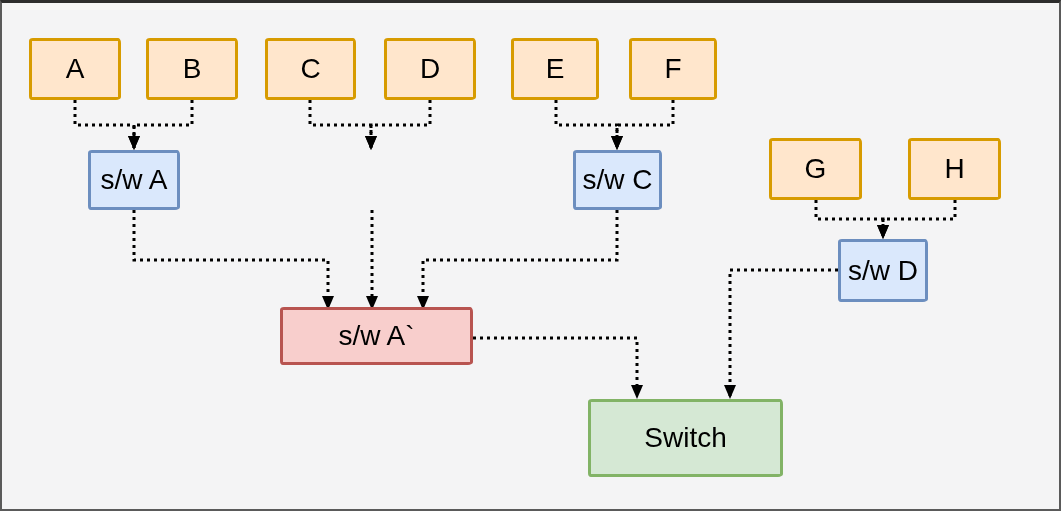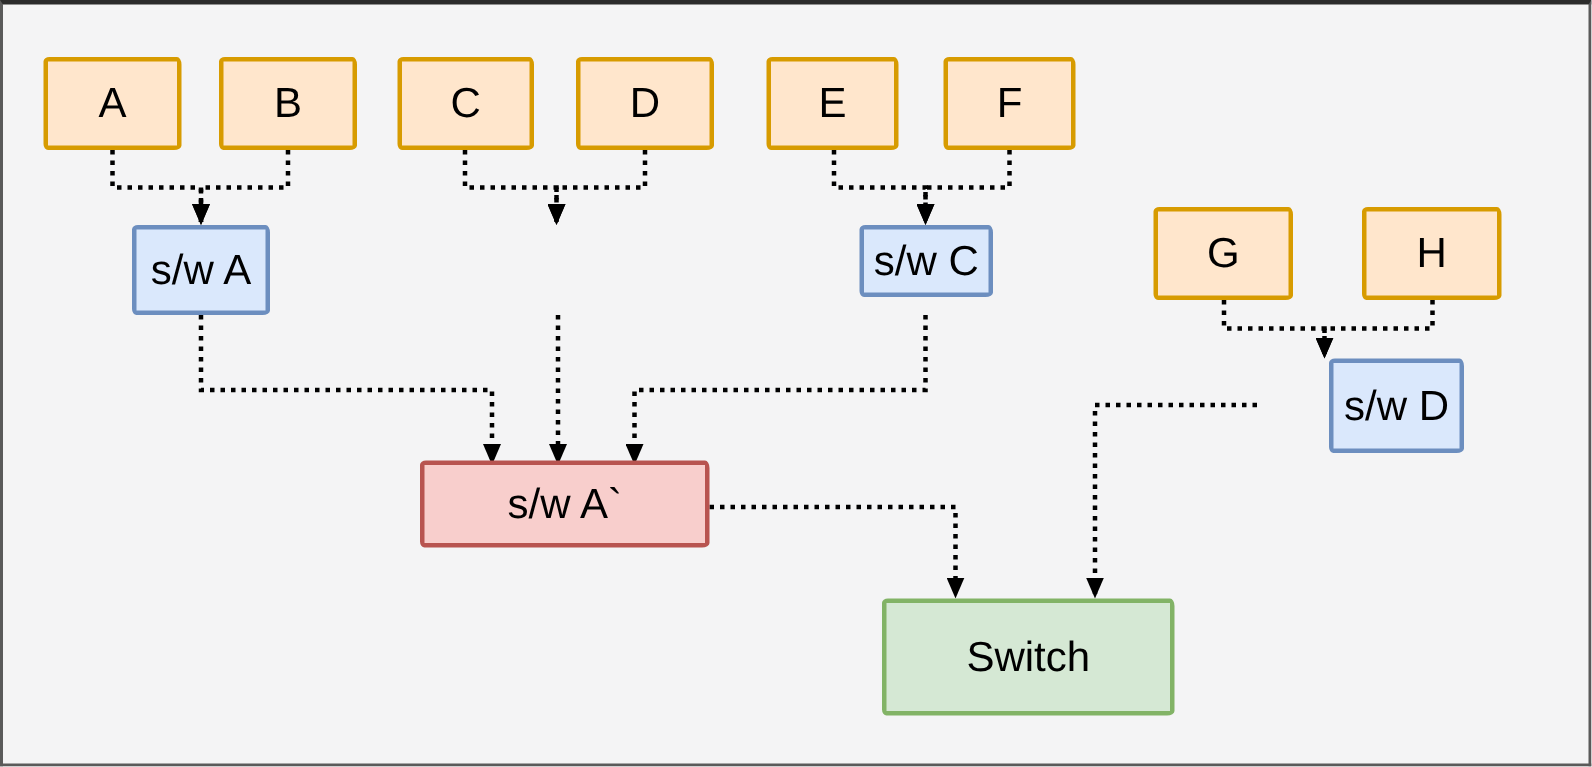--- a/index.html
+++ b/index.html
@@ -102,24 +102,24 @@
   <div class="node host" style="left:767px; top:135px; width:93px; height:62px;">
     <span>G</span>
   </div>
   <div class="node host" style="left:906px; top:135px; width:93px; height:62px;">
     <span>H</span>
   </div>
 
   <div class="node sw" style="left:86px;  top:147px; width:92px; height:60px;">
     <span>s/w A</span>
   </div>
-  <div class="node sw" style="left:571px; top:147px; width:89px; height:48px;">
+  <div class="node sw" style="left:571px; top:147px; width:89px; height:60px;">
     <span>s/w C</span>
   </div>
-  <div class="node sw" style="left:836px; top:236px; width:90px; height:63px;margin-left:48px;">
+  <div class="node sw" style="left:836px; top:236px; width:90px; height:63px;">
     <span>s/w D</span>
   </div>
 
   <div class="node aggregate" style="left:278px; top:304px; width:193px; height:58px;">
     <span>s/w A`</span>
   </div>
 
   <div class="node core" style="left:586px; top:396px; width:195px; height:78px;">
     <span>Switch</span>
   </div>

